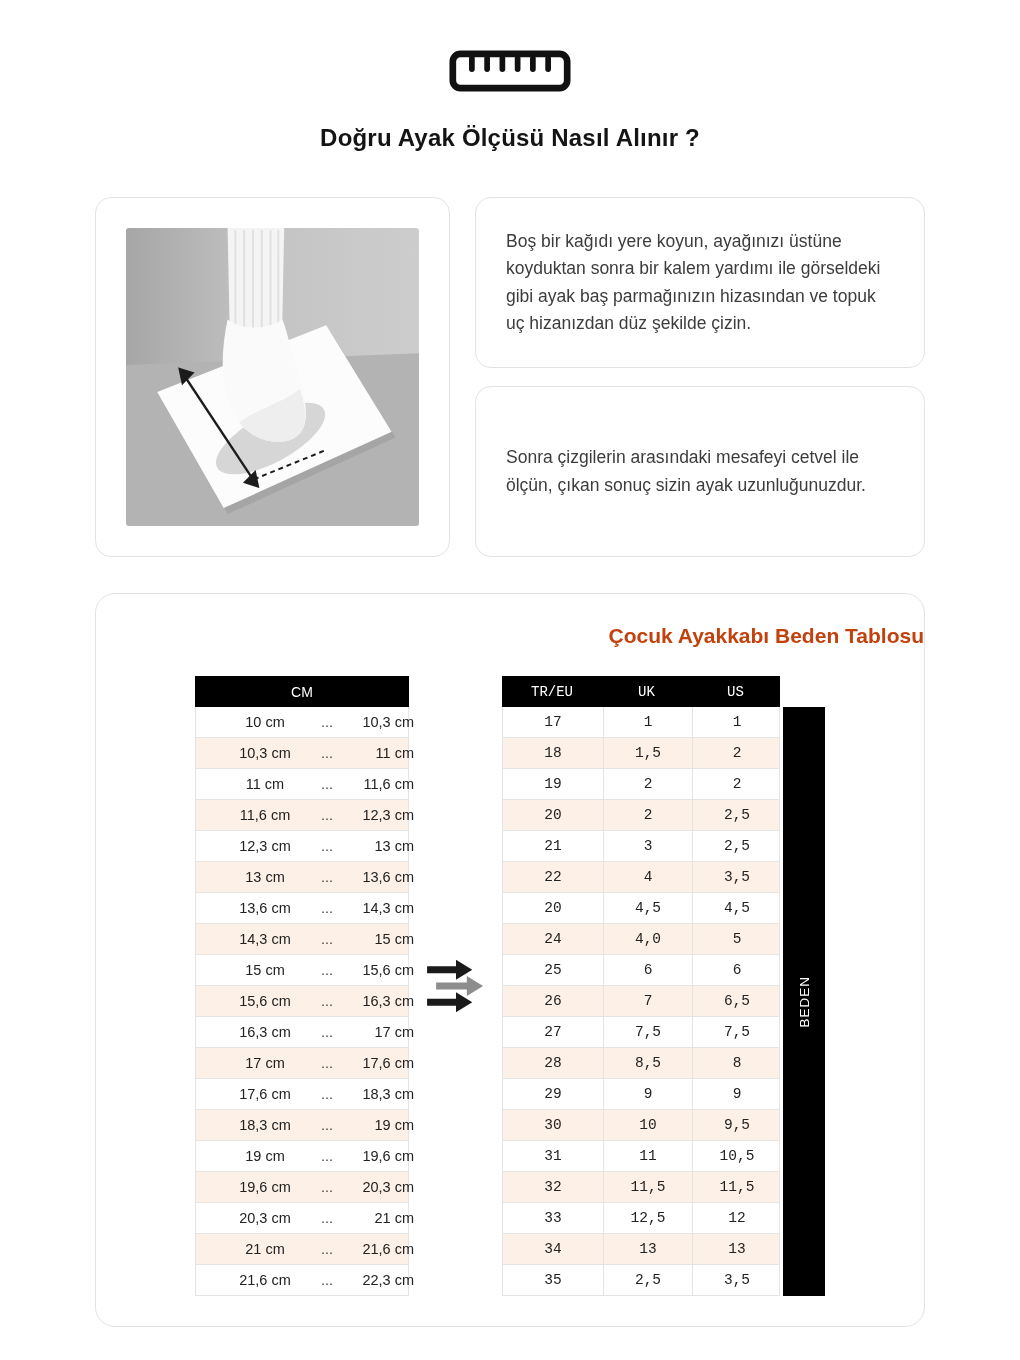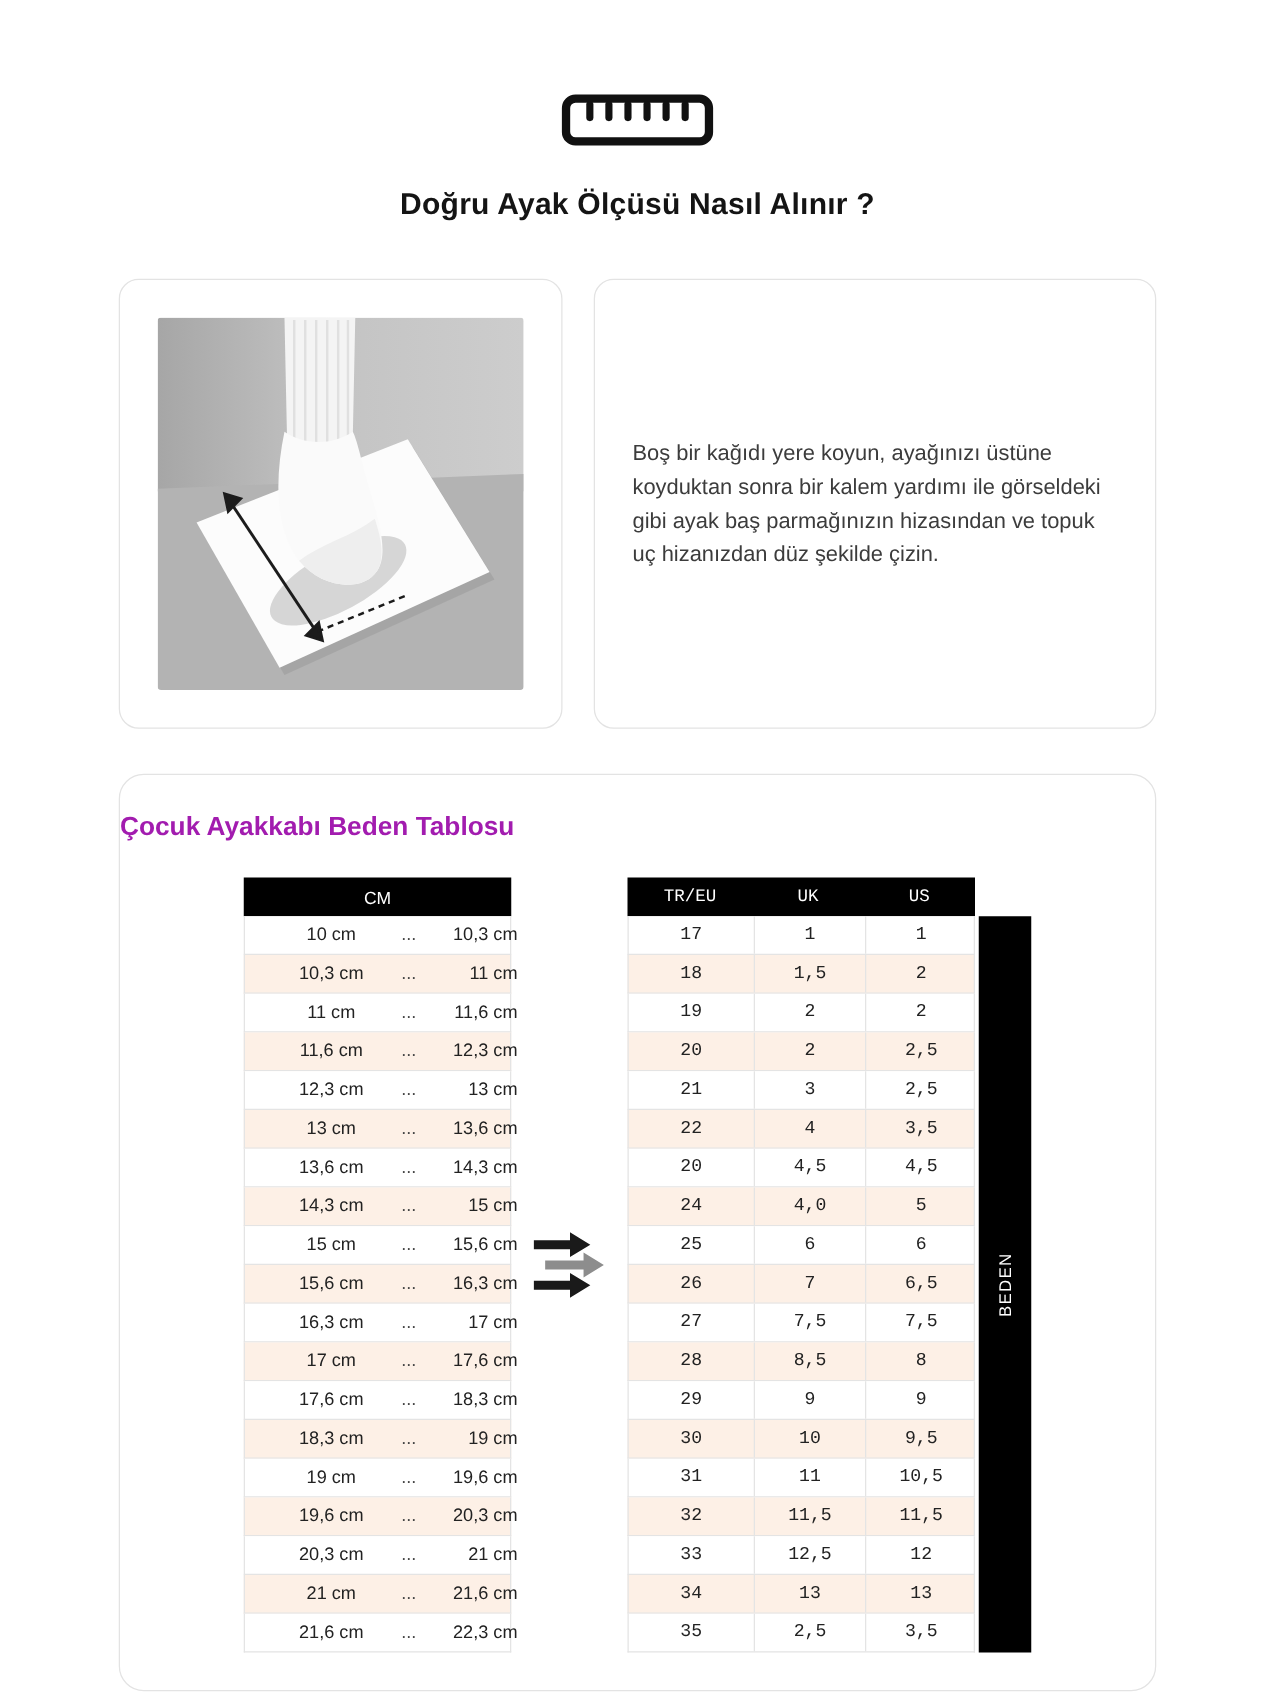--- a/index.html
+++ b/index.html
@@ -1,21 +1,21 @@
 <!DOCTYPE html>
 <html lang="tr"><head>
 <meta charset="utf-8">
 <style>
   * { box-sizing: border-box; margin: 0; padding: 0; }
   html, body { background: #ffffff; }
   body {
     width: 1020px; height: 1360px; margin: 0 auto; position: relative;
     font-family: "Liberation Sans", sans-serif; color: #1f1f1f;
   }
-  .top-area { text-align: center; padding-top: 50px; margin-top: 25px; }
+  .top-area { text-align: center; padding-top: 50px; }
   .ruler-wrap { display: inline-block; line-height: 0; }
   .page-title { font-size: 24px; font-weight: bold; margin-top: 28px; letter-spacing: 0.2px; color: #141414; }
 
   .instructions { display: flex; gap: 25px; margin: 45px 95px 0 95px; }
   .photo-card {
     flex: none; width: 355px; height: 360px; border: 1px solid #e3e3e3;
     border-radius: 16px; padding: 30px; background: #fff;
   }
   .photo-frame { width: 100%; height: 100%; border-radius: 3px; overflow: hidden; }
   .photo-frame svg { display: block; width: 100%; height: 100%; }
@@ -24,21 +24,21 @@
     flex: 1; border: 1px solid #e3e3e3; border-radius: 16px;
     padding: 26px 30px; font-size: 17.5px; line-height: 1.55; color: #3c3c3c;
     display: flex; flex-direction: column; justify-content: center;
   }
   .text-card.centered { justify-content: center; }
 
   .size-card {
     margin: 36px 95px 0 95px; border: 1px solid #e3e3e3; border-radius: 20px;
     padding: 30px 0 30px 0; background: #fff;
   }
-  .size-title { text-align: left; font-size: 21px; font-weight: bold; color: #a21caf; }
+  .size-title { text-align: right; font-size: 21px; font-weight: bold; color: #c2410c; }
   .tables-row { display: flex; align-items: flex-start; justify-content: center; margin-top: 28px; }
 
   .t-header {
     height: 31px; background: #000; color: #fff; font-size: 14px;
     display: flex; align-items: center; justify-content: center;
   }
   .cm-table { width: 214px; }
   .cm-table .t-body { border-top: 0; }
   .t-row {
     display: grid; height: 31px;
@@ -121,20 +121,23 @@
           <polygon points="135,260 122,256 132,246"></polygon>
         </g>
         <line x1="131" y1="253" x2="206" y2="223" stroke="#1c1c1c" stroke-width="2" stroke-dasharray="5,4"></line>
       </svg>
     </div>
   </div>
   <div class="text-cards">
     <div class="text-card">
       <p>Boş bir kağıdı yere koyun, ayağınızı üstüne koyduktan sonra bir kalem yardımı ile görseldeki gibi ayak baş parmağınızın hizasından ve topuk uç hizanızdan düz şekilde çizin.</p>
     </div>
+    <div class="text-card centered">
+      <p>Sonra çizgilerin arasındaki mesafeyi cetvel ile ölçün, çıkan sonuç sizin ayak uzunluğunuzdur.</p>
+    </div>
   </div>
 </div>
 
 <div class="size-card">
   <h2 class="size-title">Çocuk Ayakkabı Beden Tablosu</h2>
 
   <div class="tables-row">
 
     <div class="cm-table">
       <div class="t-header">CM</div>

